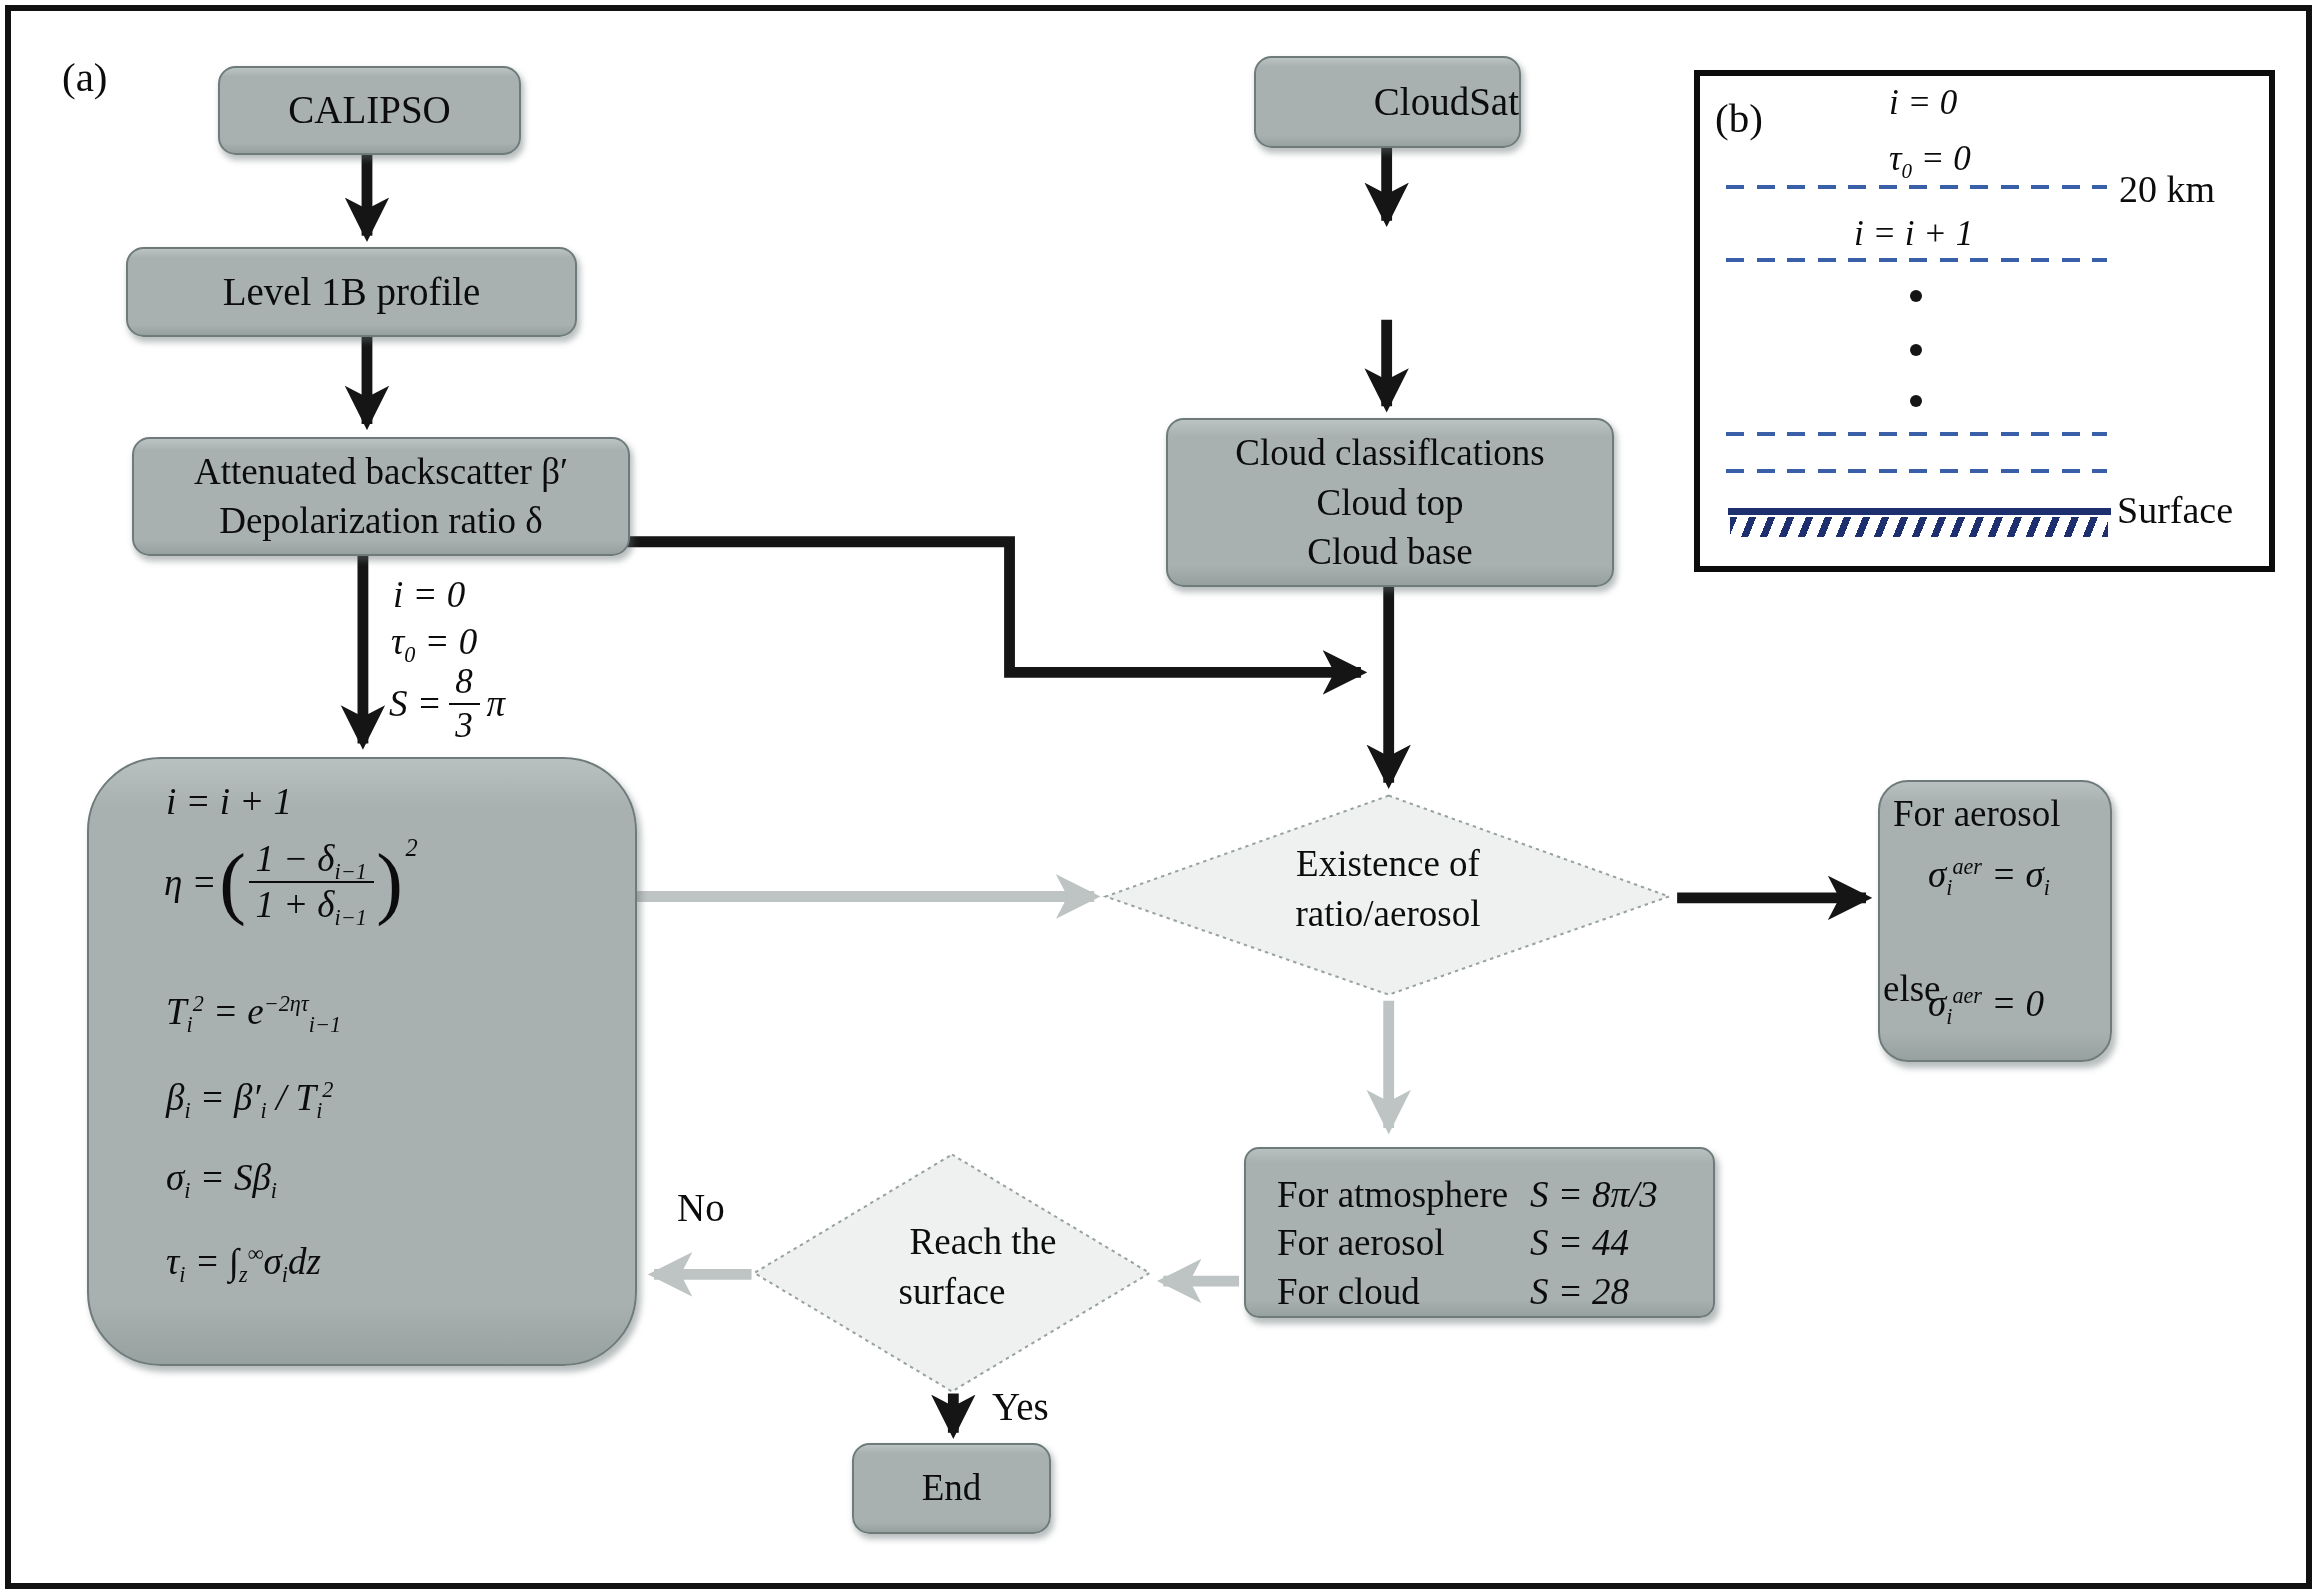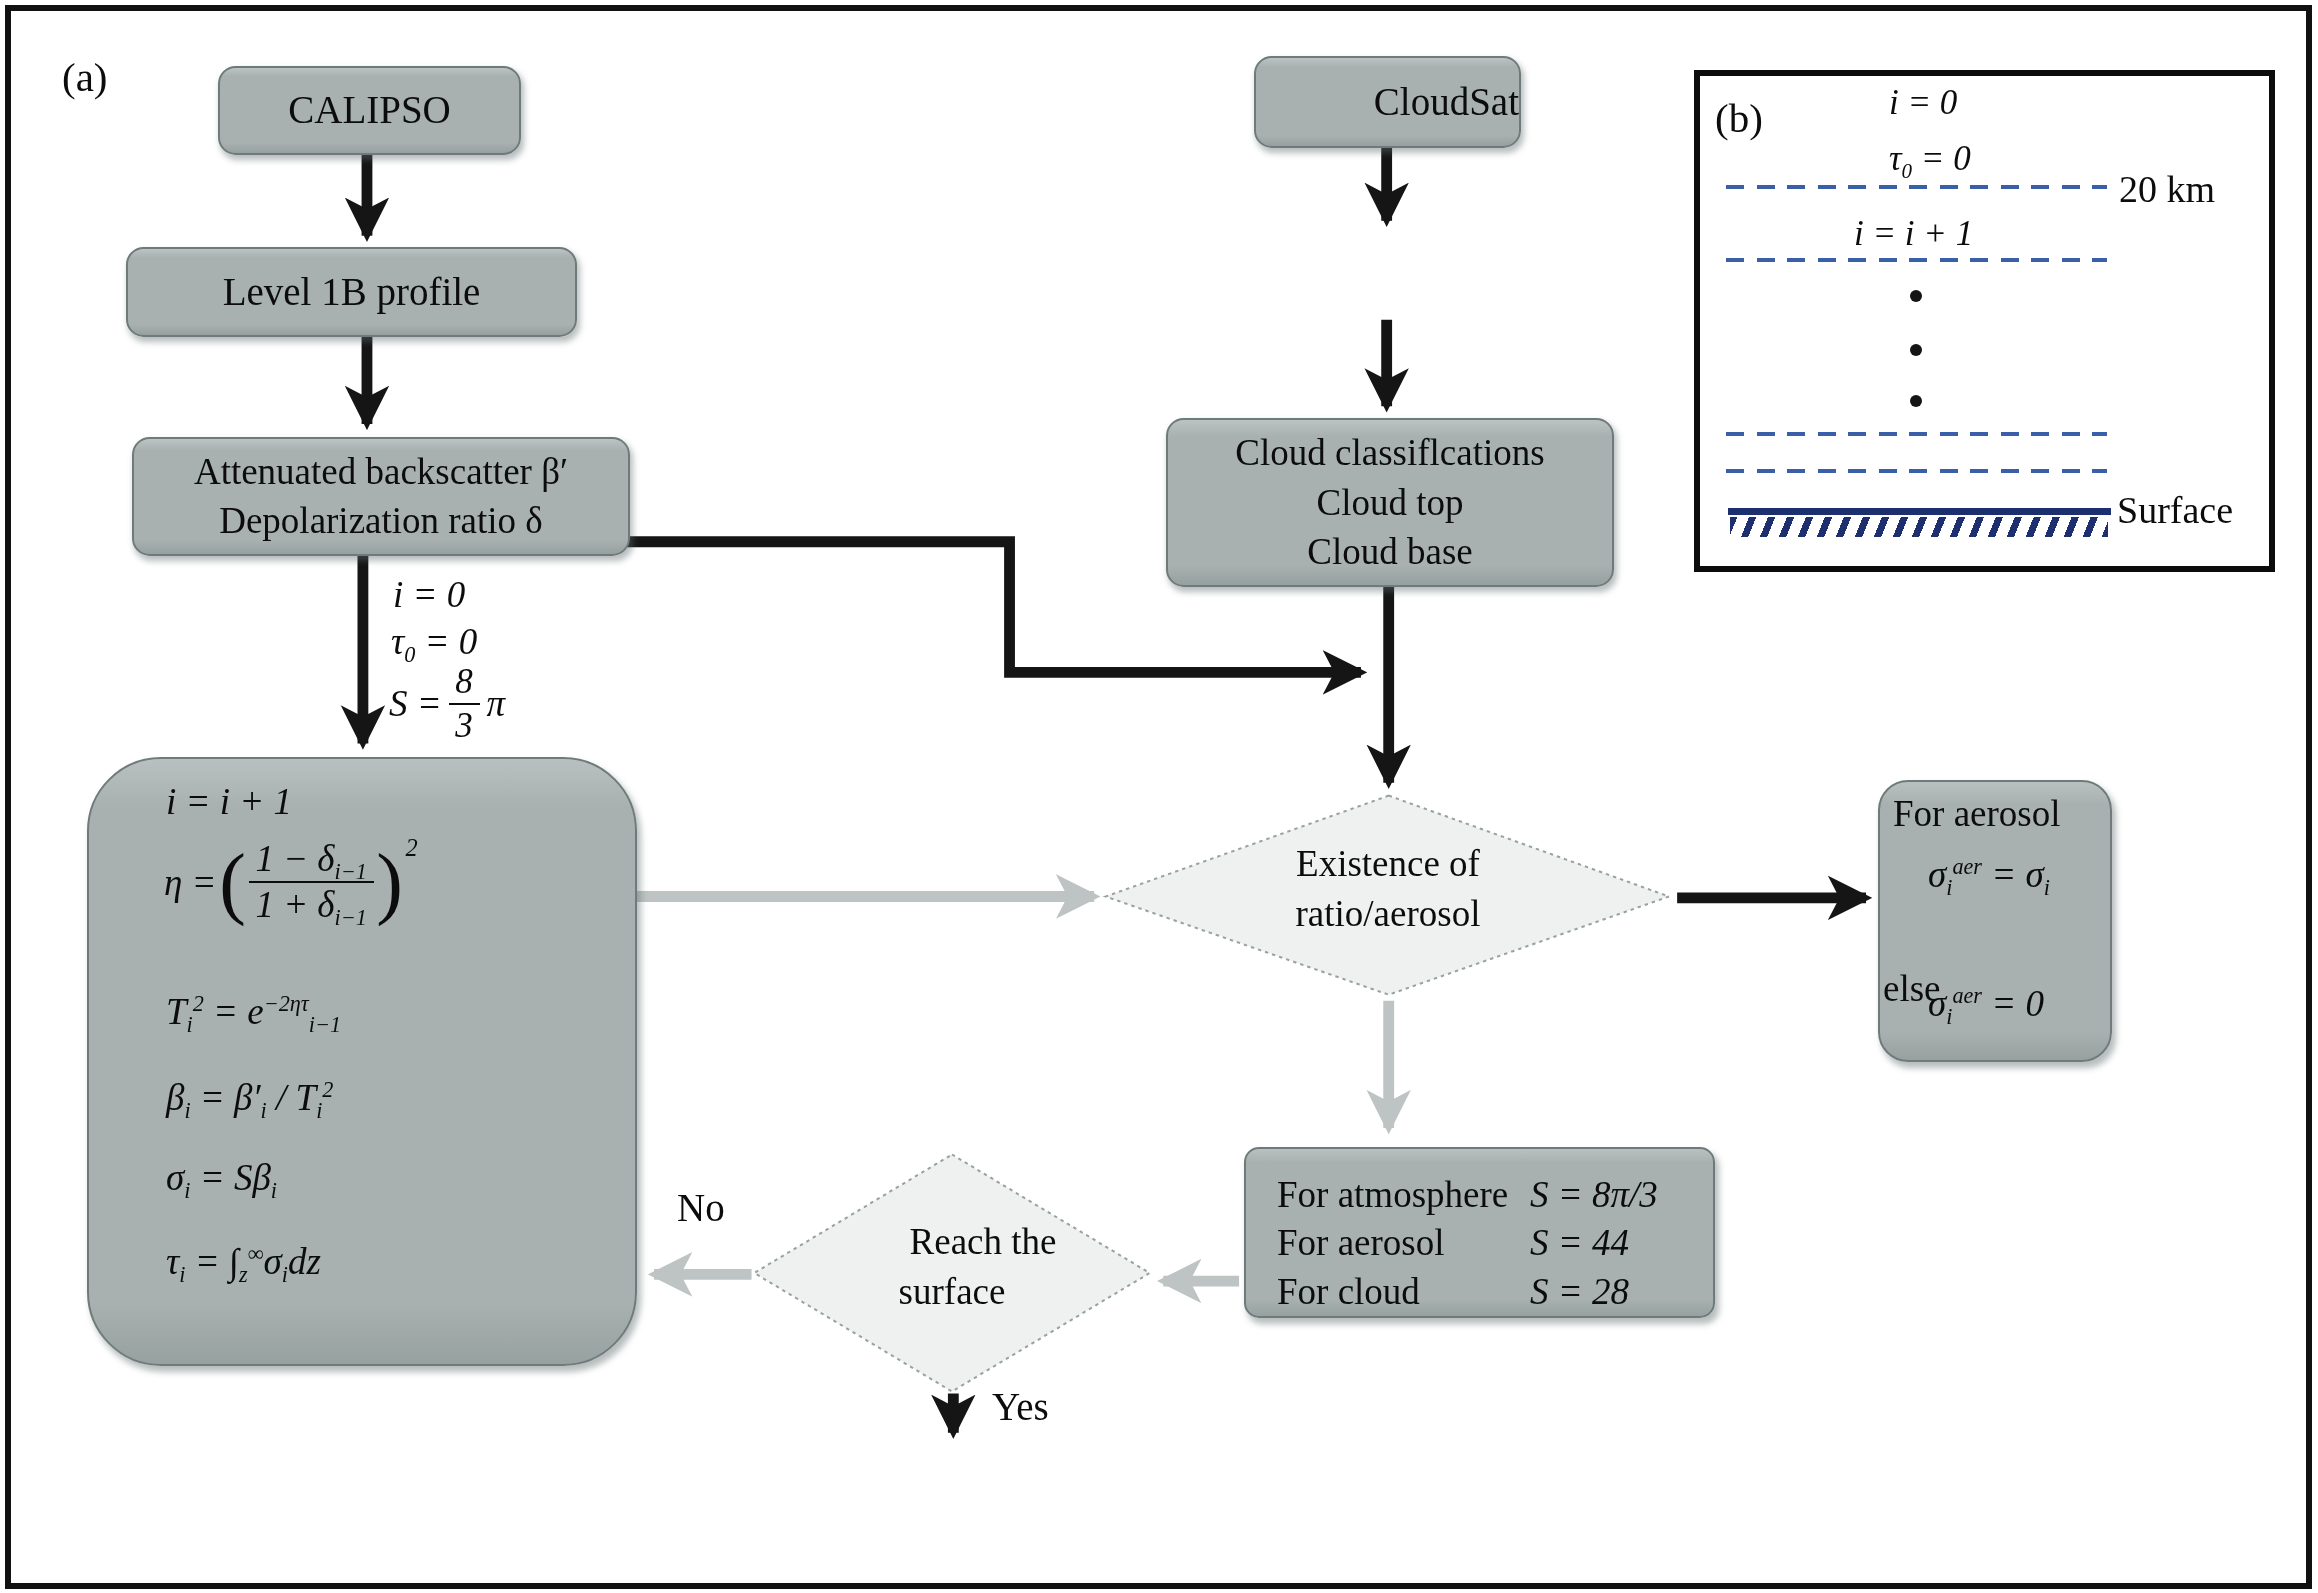--- a/index.html
+++ b/index.html
@@ -161,20 +161,23 @@
       <span class="val">S = 28</span>
     </div>
   </div>
 
   <div class="t ctr" style="left:952px;top:1242px;font-size:37px;margin-left:31px;">Reach the</div>
   <div class="t ctr" style="left:952px;top:1292px;font-size:37px;">surface</div>
 
   <div class="t" style="left:677px;top:1186px;font-size:39px;">No</div>
   <div class="t" style="left:992px;top:1385px;font-size:39px;">Yes</div>
 
+  <div class="node" style="left:852px;top:1443px;width:195px;height:87px;font-size:37px;">
+    <span>End</span>
+  </div>
 
   <div class="bpanel"></div>
   <div class="t" style="left:1715px;top:95px;font-size:41px;">(b)</div>
   <div class="t it" style="left:1889px;top:83px;font-size:35px;">i = 0</div>
   <div class="t it" style="left:1889px;top:139px;font-size:35px;">τ<sub>0</sub> = 0</div>
   <div class="bdash" style="left:1726px;top:185px;width:381px;"></div>
   <div class="t" style="left:2119px;top:168px;font-size:38px;">20 km</div>
   <div class="t it" style="left:1854px;top:214px;font-size:35px;">i = i + 1</div>
   <div class="bdash" style="left:1726px;top:258px;width:381px;"></div>
   <div class="bdot" style="left:1910px;top:290px;"></div>

